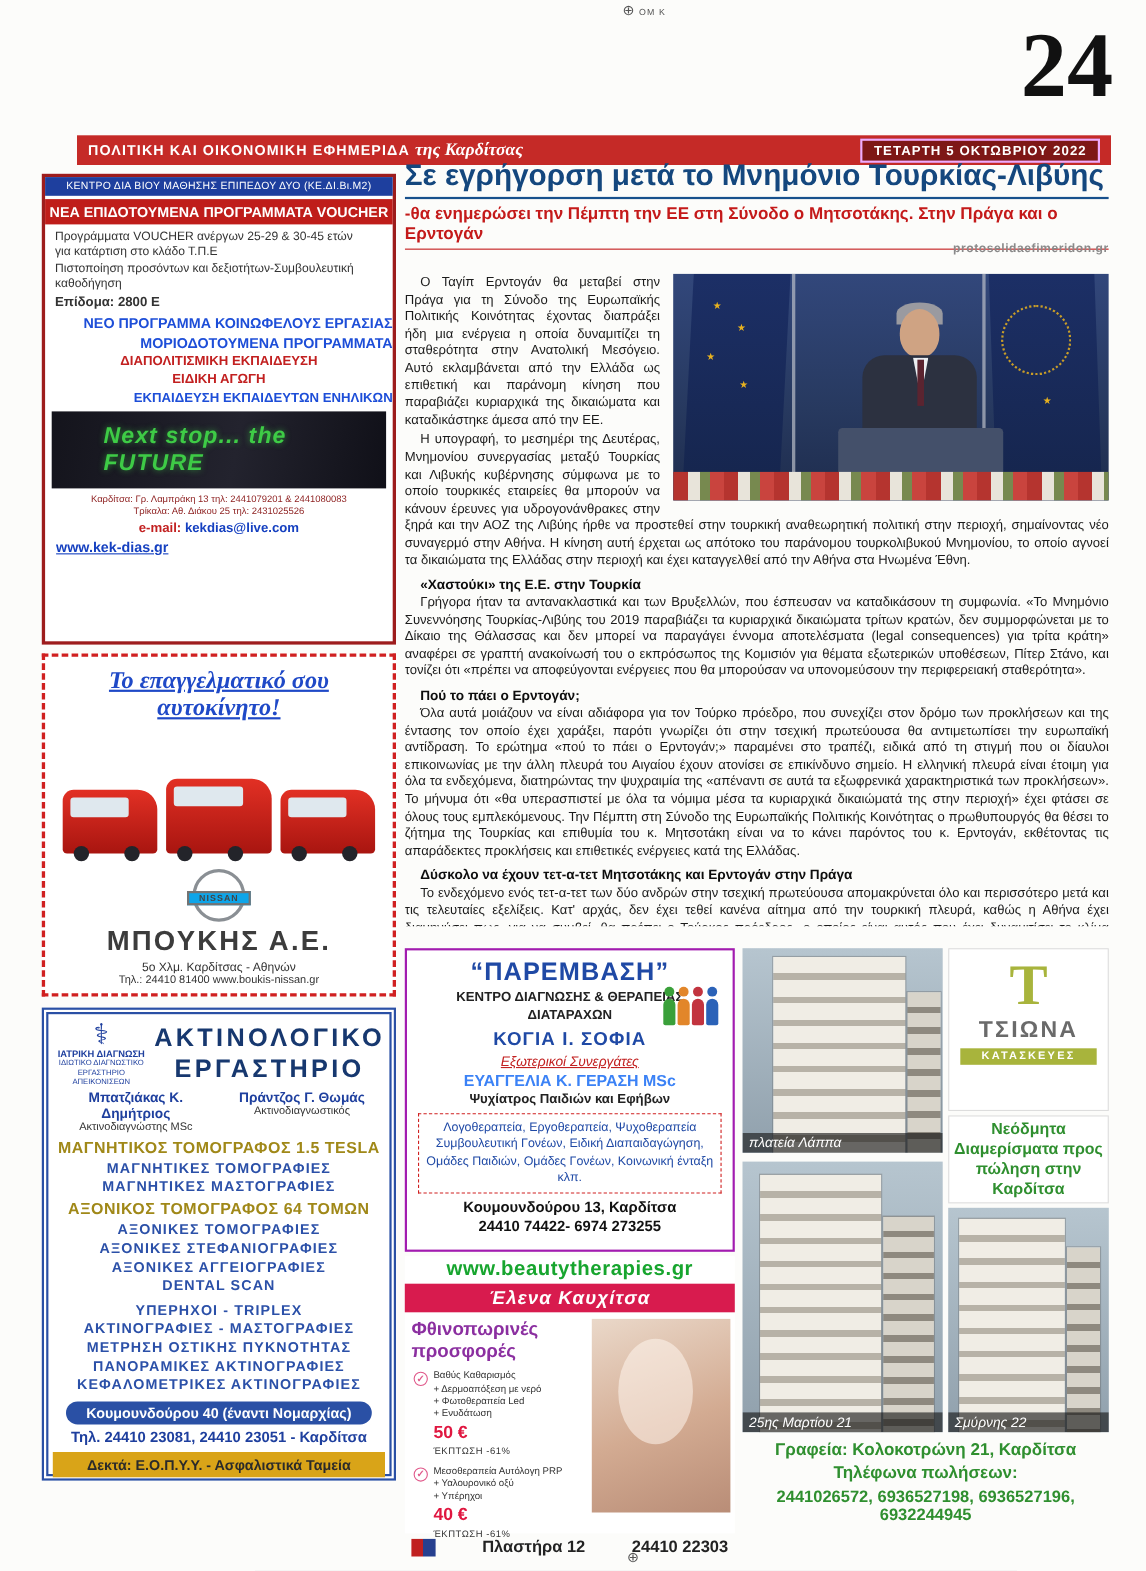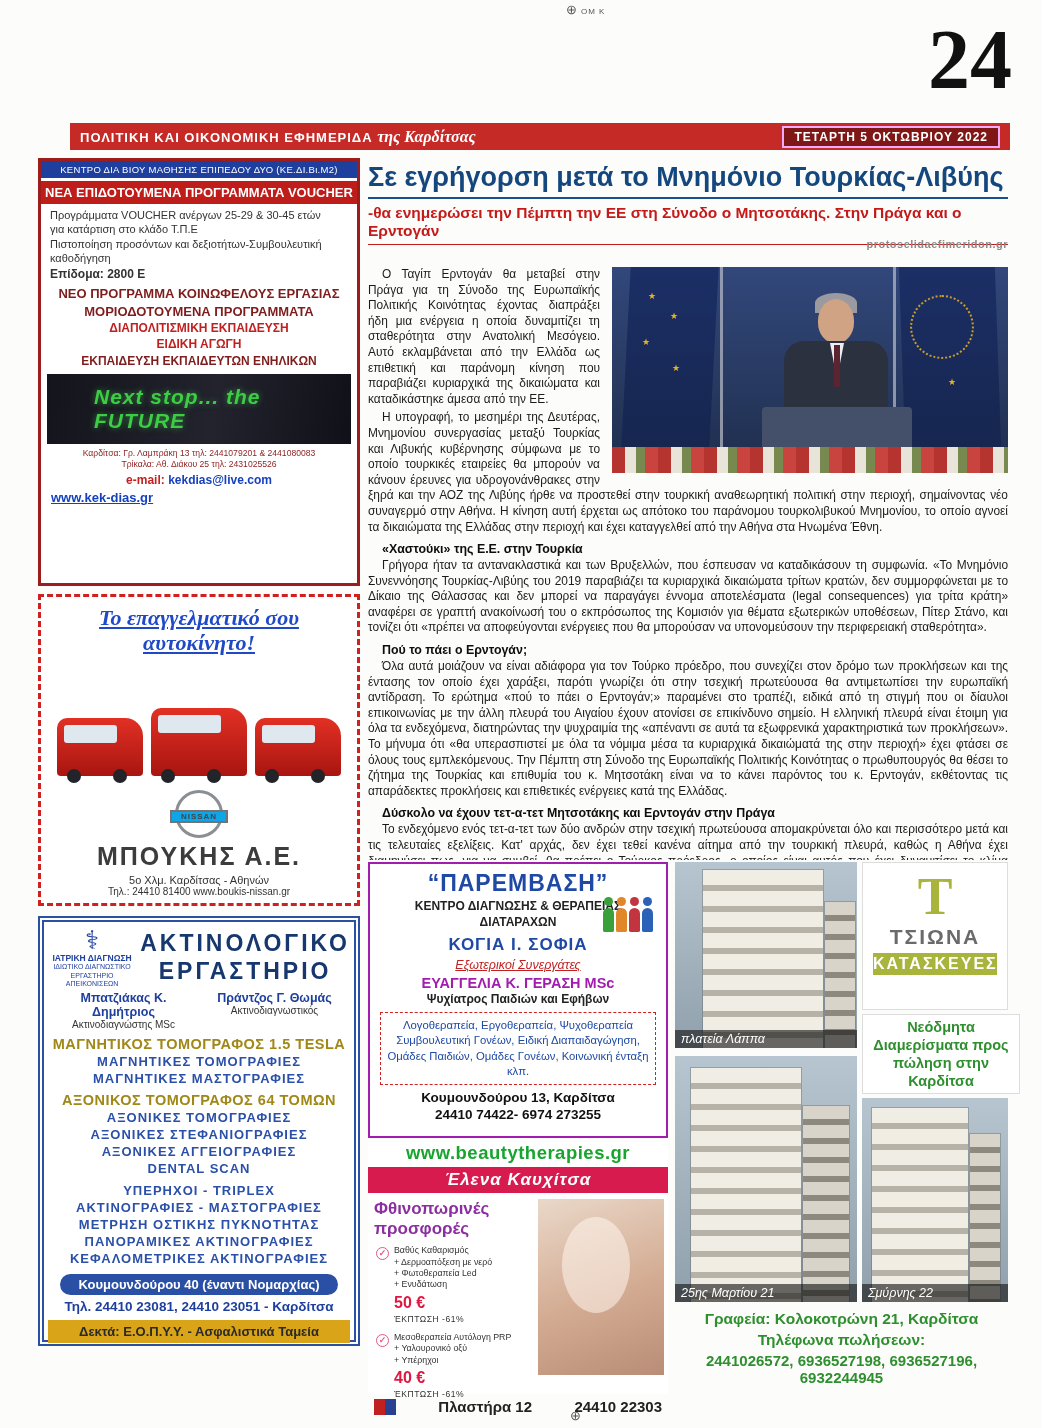--- a/index.html
+++ b/index.html
@@ -29,21 +29,21 @@
   .dias-top { display:flex; align-items:center; gap:10px; padding:5px 10px; }
   .owl { width:54px; height:54px; border-radius:50%; border:3px solid #7a1c10; background:radial-gradient(circle at 50% 40%, #e6cf9d 0 55%, #c9a763 56% 100%); position:relative; flex:0 0 auto; }
   .owl i { position:absolute; width:9px; height:9px; border-radius:50%; background:#56300e; top:16px; }
   .owl i.l { left:12px; } .owl i.r { right:12px; }
   .owl u { position:absolute; left:50%; top:26px; width:6px; height:10px; margin-left:-3px; background:#56300e; border-radius:0 0 4px 4px; }
   .dias-name { font-size:42px; font-weight:bold; color:#b01414; letter-spacing:10px; font-family:"Liberation Serif", serif; }
   .dias-center { background:#1e3f9e; color:#fff; font-size:9.5px; text-align:center; padding:3px 2px; letter-spacing:.3px; }
   .dias-banner { background:#bf1d1a; color:#fff; font-size:13px; font-weight:bold; text-align:center; padding:4px 2px; margin-top:3px; }
   .dias-body { padding:4px 9px 0; font-size:11px; color:#333; line-height:1.3; }
   .dias-body .ep { font-weight:bold; font-size:12px; margin-top:2px; }
-  .dias-blue { color:#7f1d1d; font-weight:bold; font-size:13px; text-align:center; margin-top:3px; }
+  .dias-blue { color:#1d4ed8; font-weight:bold; font-size:13px; text-align:right; margin-top:3px; }
   .dias-red { color:#c22020; font-weight:bold; font-size:12px; text-align:center; margin-top:2px; }
   .dias-slogan { margin:6px 6px 4px; height:70px; background:linear-gradient(100deg,#14141c 0%, #23232e 55%, #101018 100%); display:flex; align-items:center; justify-content:center; }
   .dias-slogan span { color:#3ecb46; font-size:21px; font-style:italic; font-weight:bold; letter-spacing:1px; text-shadow:0 0 6px rgba(62,203,70,.6);margin-left:47px; }
   .dias-contact { font-size:8.6px; color:#8c1d1d; text-align:center; line-height:1.35; }
   .dias-mail { text-align:center; font-size:12px; margin-top:2px; }
   .dias-mail .lab { color:#c22020; font-weight:bold; }
   .dias-mail .adr { color:#1540c0; font-weight:bold; }
   .dias-site { font-size:13px; font-weight:bold; color:#1540c0; padding:3px 0 0 10px; text-decoration:underline; }
 
   
@@ -71,21 +71,21 @@
   .rad-docs > div { flex:1; }
   .rad-doc { color:#1e3f9e; font-weight:bold; font-size:12.5px; }
   .rad-role { color:#333; font-size:10px; }
   .rad-gold { color:#a08818; font-weight:bold; font-size:14.5px; margin-top:6px; letter-spacing:.5px; }
   .rad-item { color:#2b50a8; font-weight:bold; font-size:13px; margin-top:2px; letter-spacing:1px; }
   .rad-address { background:#2a50a5; color:#fff; border-radius:13px; padding:3px 2px; font-size:13px; font-weight:bold; margin:8px 12px 0; }
   .rad-phones { color:#1e3f9e; font-weight:bold; font-size:13.5px; margin-top:4px; }
   .rad-foot { background:#d9a418; color:#2a2a2a; font-weight:bold; font-size:13px; padding:4px 2px; margin-top:6px; }
 
   
-  .article { position:absolute; left:368px; top:162px; width:640px; height:698px; overflow:hidden; }
+  .article { position:absolute; left:368px; top:144px; width:640px; height:698px; overflow:hidden; }
   .headline { font-size:27px; font-weight:bold; color:#14477e; border-bottom:2px solid #17508c; padding-bottom:4px; font-family:"Liberation Sans", sans-serif; }
   .deck { margin-top:5px; color:#c41a1a; font-size:15.5px; font-weight:bold; border-bottom:1px solid #c41a1a; padding-bottom:4px; }
   .wm { position:absolute; right:0; top:76px; color:#8a8a8a; font-size:11px; font-weight:bold; letter-spacing:.5px; }
   .art-body { margin-top:22px; }
   .art-body p { font-size:11.9px; line-height:1.31; text-align:justify; color:#1b1b1b; margin-bottom:3px; text-indent:14px; }
   .art-body h3 { font-size:12.4px; color:#0d0d0d; margin:7px 0 2px; text-indent:14px; }
   .photo { position:relative; float:right; width:396px; height:206px; margin:0 0 8px 12px; background:linear-gradient(180deg,#32477b 0%, #27395f 60%, #1e2c4d 100%); overflow:hidden; }
   .flag { position:absolute; top:0; bottom:26px; background:linear-gradient(180deg,#1c2f66,#16264f); }
   .fl1 { left:14px; width:88px; transform:skewX(-3deg); }
   .fl2 { right:10px; width:96px; transform:skewX(2deg); }
@@ -103,21 +103,21 @@
   
   .ad-par { left:368px; top:862px; width:300px; height:276px; border:2px solid #a21caf; text-align:center; padding:6px 6px 0; position:absolute; background:#fff; }
   .par-title { color:#1f49a5; font-weight:bold; font-size:23px; letter-spacing:1px; }
   .par-sub { font-size:12px; font-weight:bold; color:#222; margin-top:2px; }
   .kids { position:absolute; right:6px; top:30px; width:64px; height:56px; }
   .kid { display:inline-block; width:11px; height:24px; border-radius:6px 6px 2px 2px; margin:14px 1px 0; position:relative; }
   .kid::before { content:""; position:absolute; top:-11px; left:1px; width:9px; height:9px; border-radius:50%; background:inherit; }
   .k1{background:#3aa03a;} .k2{background:#e2862a;} .k3{background:#c2343f;} .k4{background:#2b62b8;}
   .par-name { color:#1f49a5; font-weight:bold; font-size:17px; margin-top:6px; letter-spacing:1px; }
   .par-assoc { color:#c22020; font-style:italic; font-size:12.5px; text-decoration:underline; margin-top:3px; }
-  .par-name2 { color:#a21caf; font-weight:bold; font-size:14.5px; margin-top:3px; }
+  .par-name2 { color:#3b82f6; font-weight:bold; font-size:14.5px; margin-top:3px; }
   .par-role { color:#222; font-weight:bold; font-size:12px; margin-top:1px; }
   .par-services { border:1.6px dashed #d02020; margin:6px 4px 5px; padding:5px 3px; color:#1f49a5; font-size:11.3px; line-height:1.35; }
   .par-addr { font-weight:bold; font-size:13.5px; color:#111; }
   .par-phones { font-weight:bold; font-size:13.5px; color:#111; margin-top:2px; }
 
   
   .ad-beauty { left:368px; top:1142px; width:300px; height:252px; position:absolute; background:#fff; text-align:center; }
   .bt-site { color:#17a52e; font-weight:bold; font-size:18.5px; letter-spacing:.5px; }
   .bt-name { background:#d81b4e; color:#fff; font-style:italic; font-weight:bold; font-size:17px; padding:3px 0; margin-top:3px; letter-spacing:1px; }
   .bt-row { display:flex; margin-top:6px; text-align:left; }
@@ -134,22 +134,22 @@
   .bf-txt { font-weight:bold; font-size:15px; color:#222; }
 
   
   .photo-building { position:absolute; background:linear-gradient(180deg,#b6c5cf 0%, #90a0ac 100%); overflow:hidden; }
   .bldg { position:absolute; background:repeating-linear-gradient(180deg,#f0ede5 0 15px,#b7b2a7 15px 21px); box-shadow:0 0 0 1px rgba(90,90,90,.35); }
   .bldg.dark { background:repeating-linear-gradient(180deg,#d8d4ca 0 13px,#8e897f 13px 19px); }
   .cap { position:absolute; left:0; right:0; bottom:0; background:rgba(20,20,20,.62); color:#fff; font-size:12.5px; font-style:italic; padding:2px 6px; text-align:left; }
   .ts-logo { position:absolute; left:862px; top:862px; width:146px; height:148px; background:#fff; border:1px solid #ddd; text-align:center; padding-top:8px; }
   .ts-letter { font-size:52px; font-weight:bold; color:#a8b43c; line-height:1; font-family:"Liberation Serif", serif; }
   .ts-name { font-size:21px; font-weight:bold; color:#6a6a6a; letter-spacing:2px; margin-top:2px; }
-  .ts-sub { background:#a8b43c; color:#fff; font-size:16px; font-weight:bold; letter-spacing:2px; margin:4px 10px 0; padding:2px 0;text-align:center; }
-  .ts-promo { position:absolute; left:862px; top:1014px; width:158px; height:80px; background:#fff; border:1px solid #ddd; color:#2f8f2f; font-weight:bold; font-size:14.5px; line-height:1.25; text-align:center; display:flex; align-items:center; justify-content:center; padding:2px; }
+  .ts-sub { background:#a8b43c; color:#fff; font-size:10px; font-weight:bold; letter-spacing:2px; margin:4px 10px 0; padding:2px 0;text-align:center; }
+  .ts-promo { position:absolute; left:862px; top:1014px; width:146px; height:80px; background:#fff; border:1px solid #ddd; color:#2f8f2f; font-weight:bold; font-size:14.5px; line-height:1.25; text-align:center; display:flex; align-items:center; justify-content:center; padding:2px; }
   .ts-contact { position:absolute; left:675px; top:1310px; width:333px; text-align:center; color:#2f8f2f; font-weight:bold; }
   .ts-contact .l1 { font-size:15.5px; }
   .ts-contact .l2 { font-size:15.5px; margin-top:3px; }
   .ts-contact .l3 { font-size:15px; margin-top:3px; }
 </style>
 </head>
 <body>
 
 <div class="page">
 

